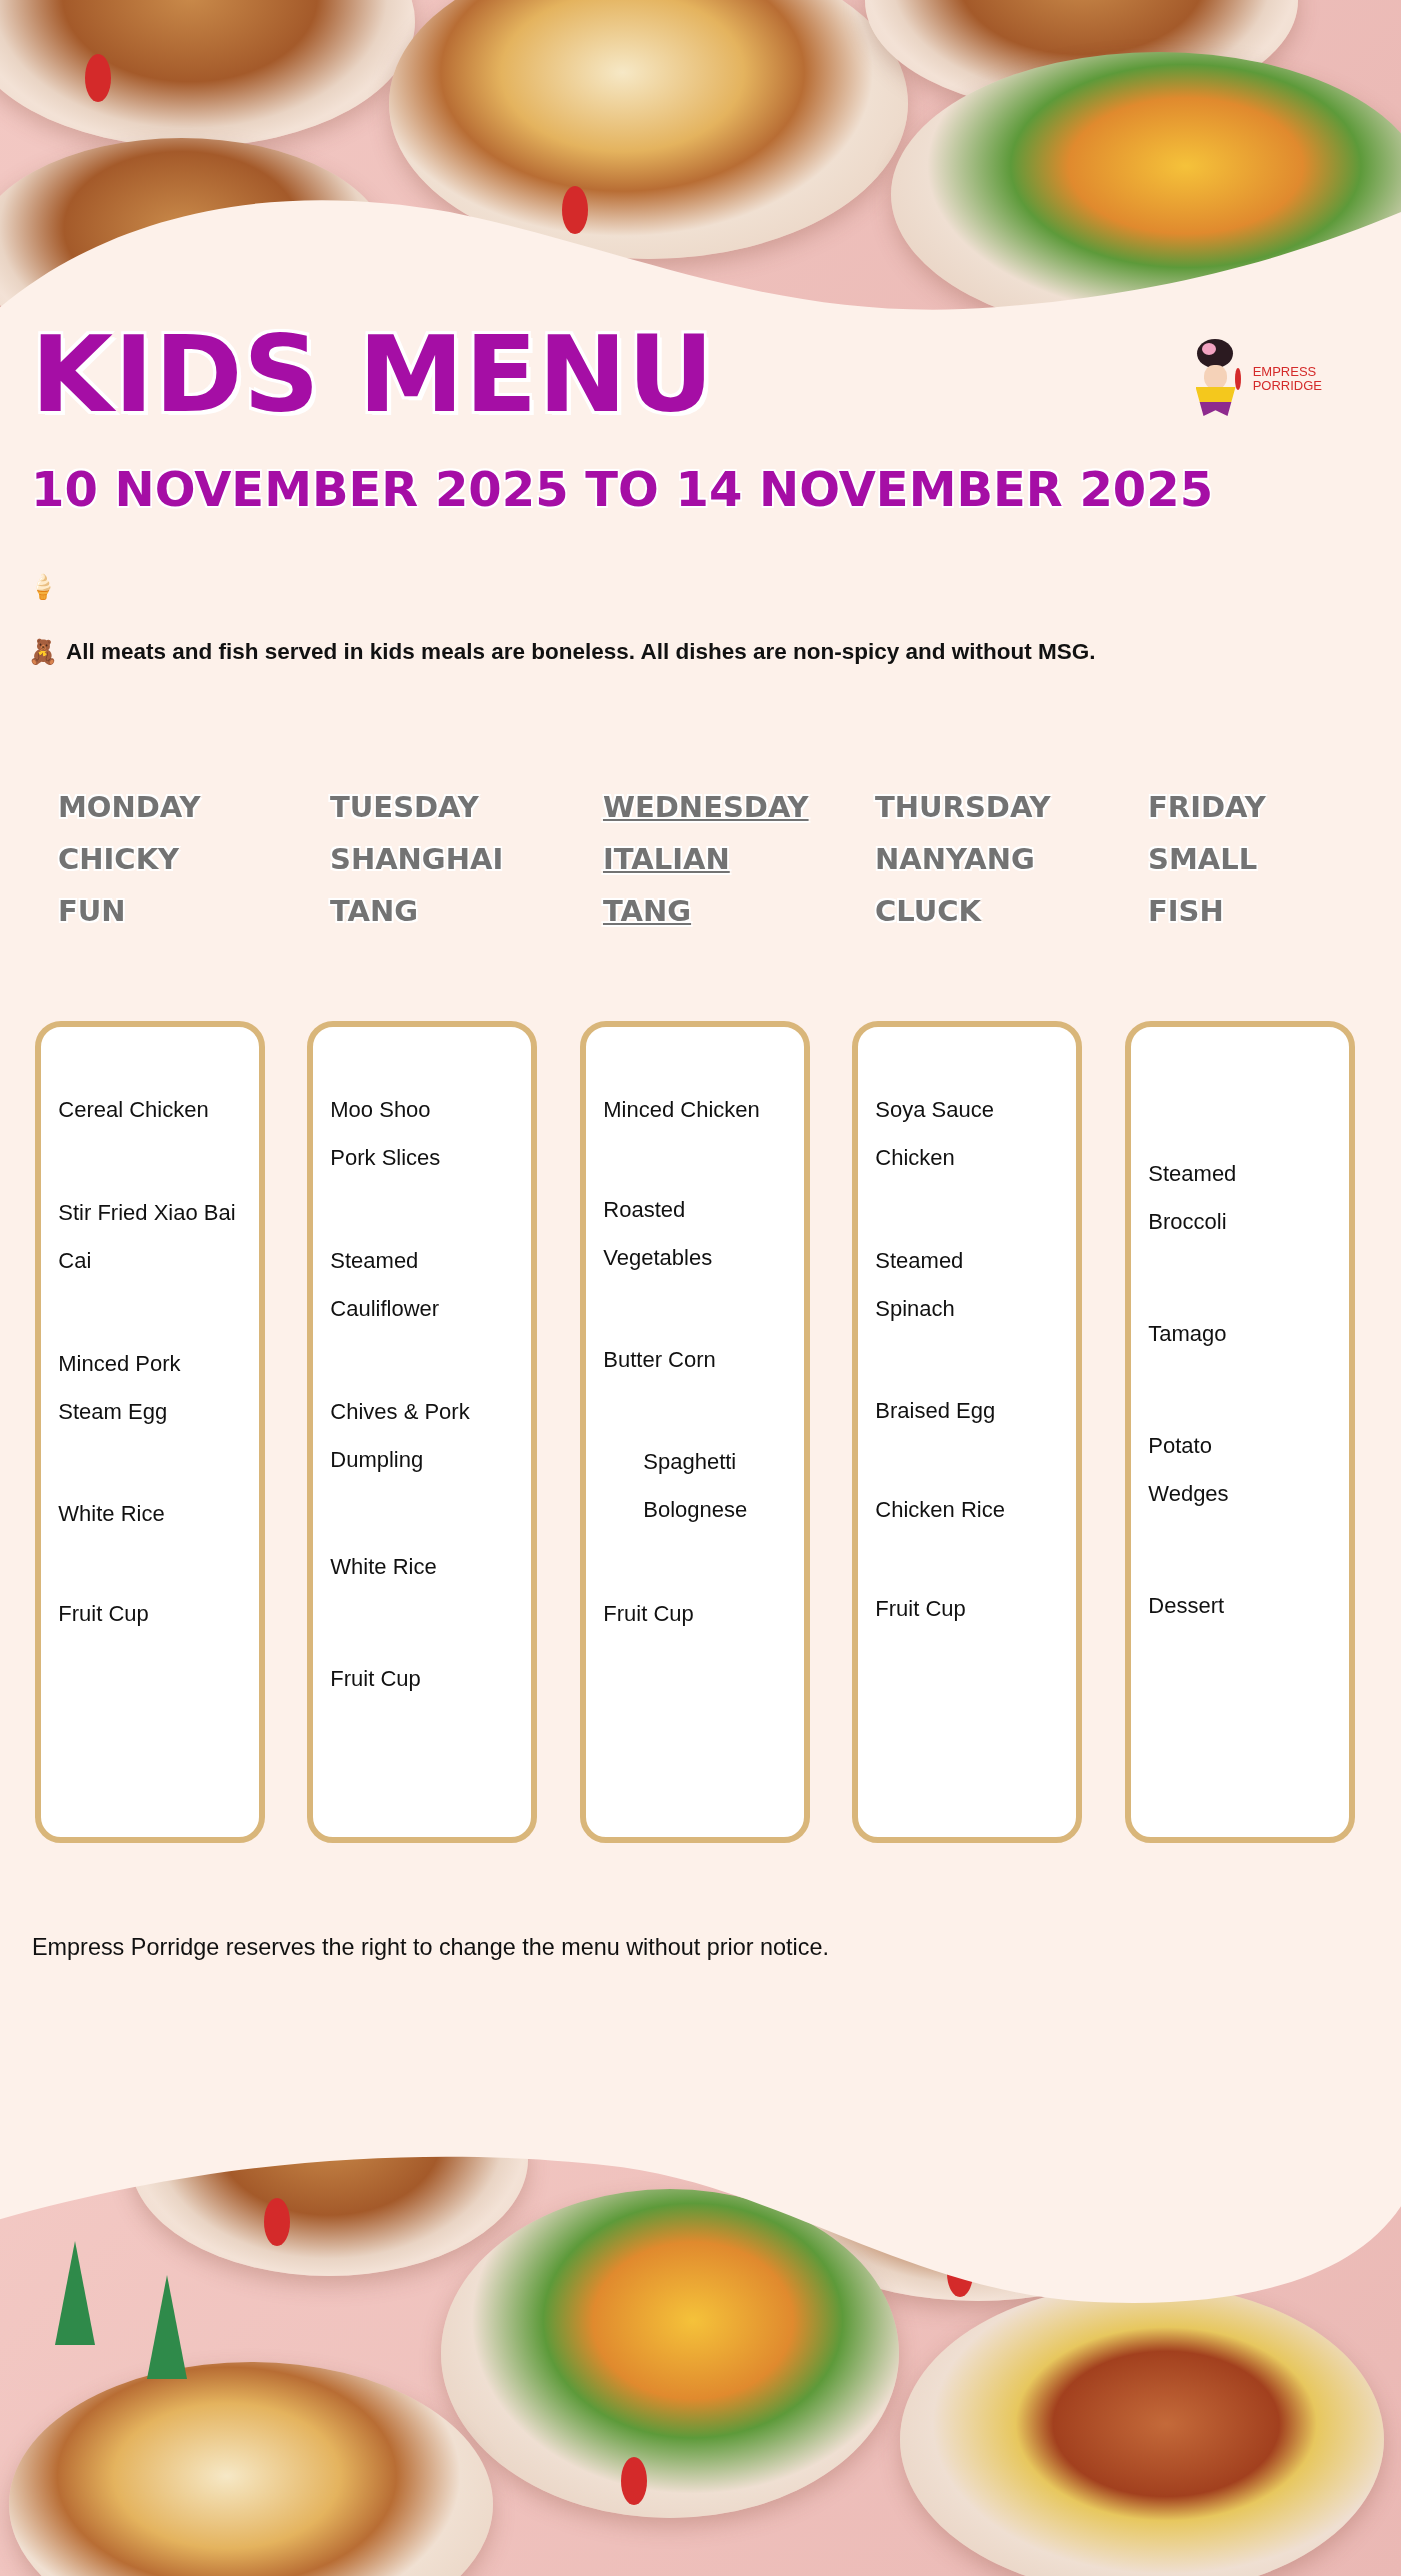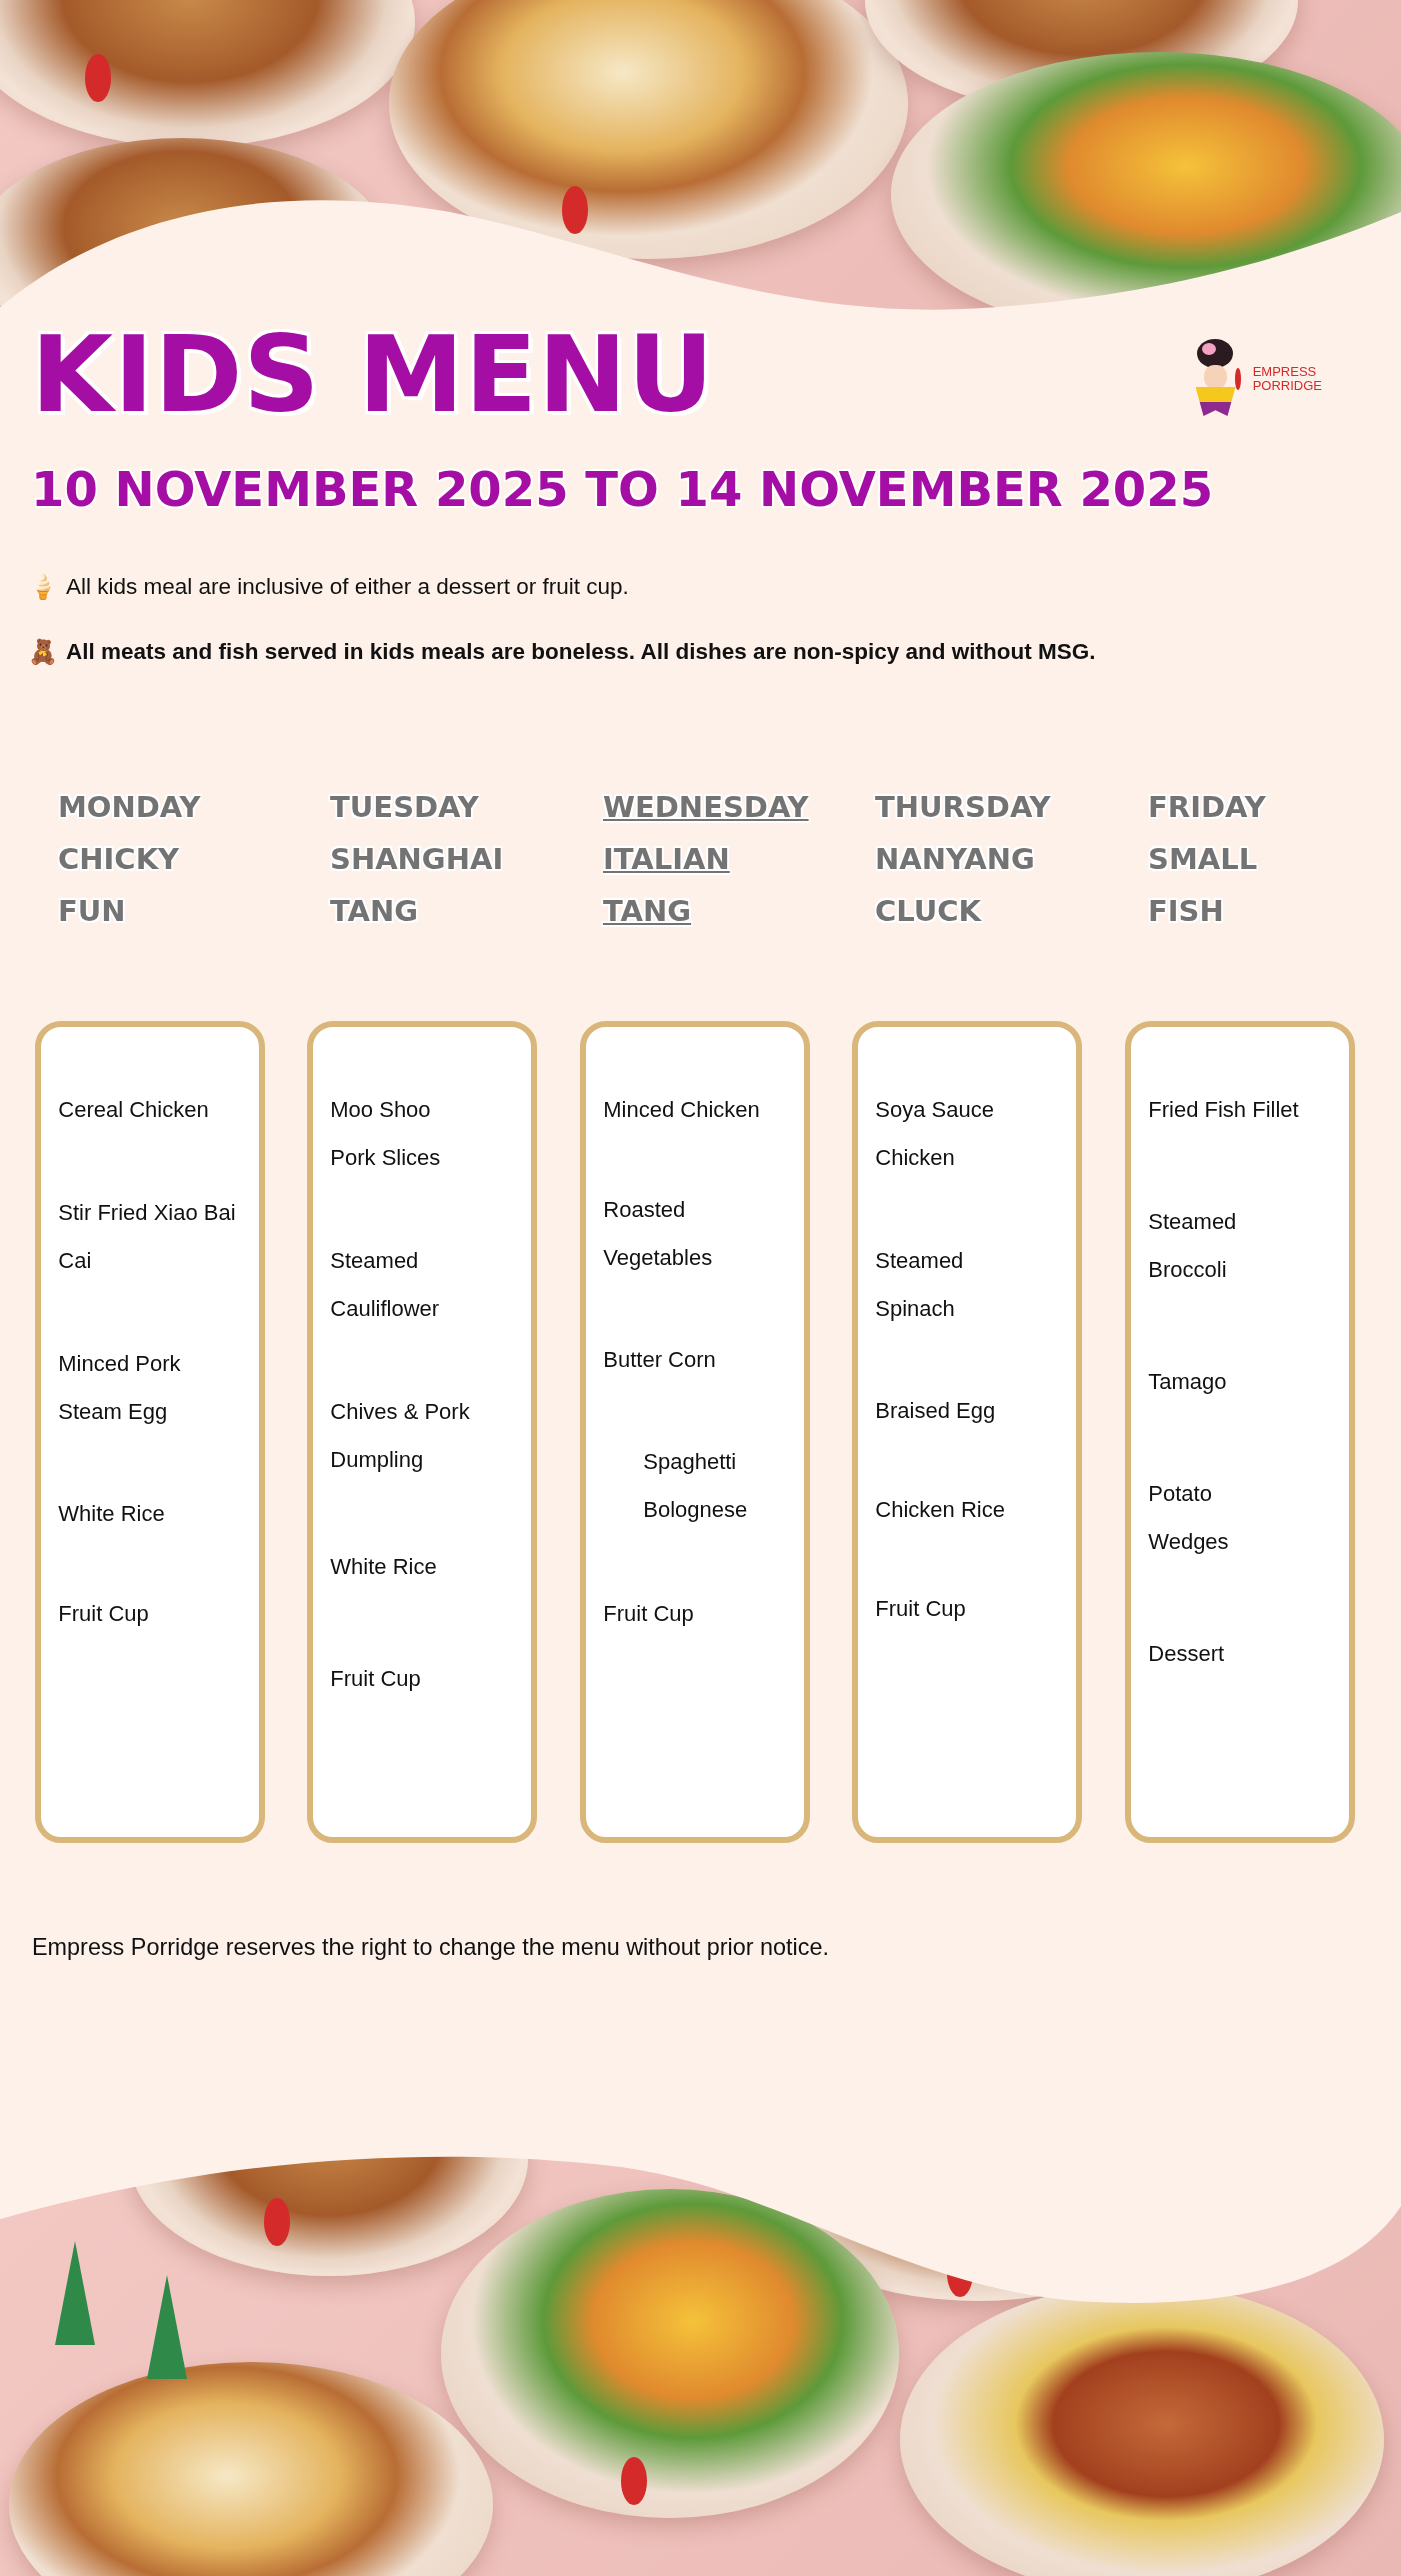--- a/index.html
+++ b/index.html
@@ -105,21 +105,20 @@
   </div>
   <div class="seal"></div>
   <div class="brand">
     <div>EMPRESS</div>
     <div>PORRIDGE</div>
   </div>
 </div>
 
 <div class="note n1">
   <span class="emoji">🍦</span>
-  <span>All kids meal are inclusive of either a dessert or fruit cup.</span>
 </div>
 <div class="note n2">
   <span class="emoji">🧸</span>
   <span>All meats and fish served in kids meals are boneless. All dishes are non-spicy and without MSG.</span>
 </div>
 
 <div class="days">
   <div class="day-head" style="left:58px;">
     <div>MONDAY</div>
     <div>CHICKY</div>
@@ -169,21 +168,20 @@
   <div class="item" style="margin-top:56px;">Fruit Cup</div>
 </div>
 <div class="card" style="left:852px;">
   <div class="item" style="width:147px;">Soya Sauce Chicken</div>
   <div class="item" style="margin-top:55px;width:130px;">Steamed Spinach</div>
   <div class="item" style="margin-top:54px;">Braised Egg</div>
   <div class="item" style="margin-top:51px;">Chicken Rice</div>
   <div class="item" style="margin-top:51px;">Fruit Cup</div>
 </div>
 <div class="card" style="left:1125px;">
-  <div class="item">Fried Fish Fillet</div>
   <div class="item" style="margin-top:64px;width:130px;">Steamed Broccoli</div>
   <div class="item" style="margin-top:64px;">Tamago</div>
   <div class="item" style="margin-top:64px;width:112px;">Potato Wedges</div>
   <div class="item" style="margin-top:64px;">Dessert</div>
 </div>
 
 <div class="footer">Empress Porridge reserves the right to change the menu without prior notice.</div>
 
 <div class="photo bottom">
   <div class="bowl" style="left:130px;top:-69px;width:398px;height:234px;"></div>

